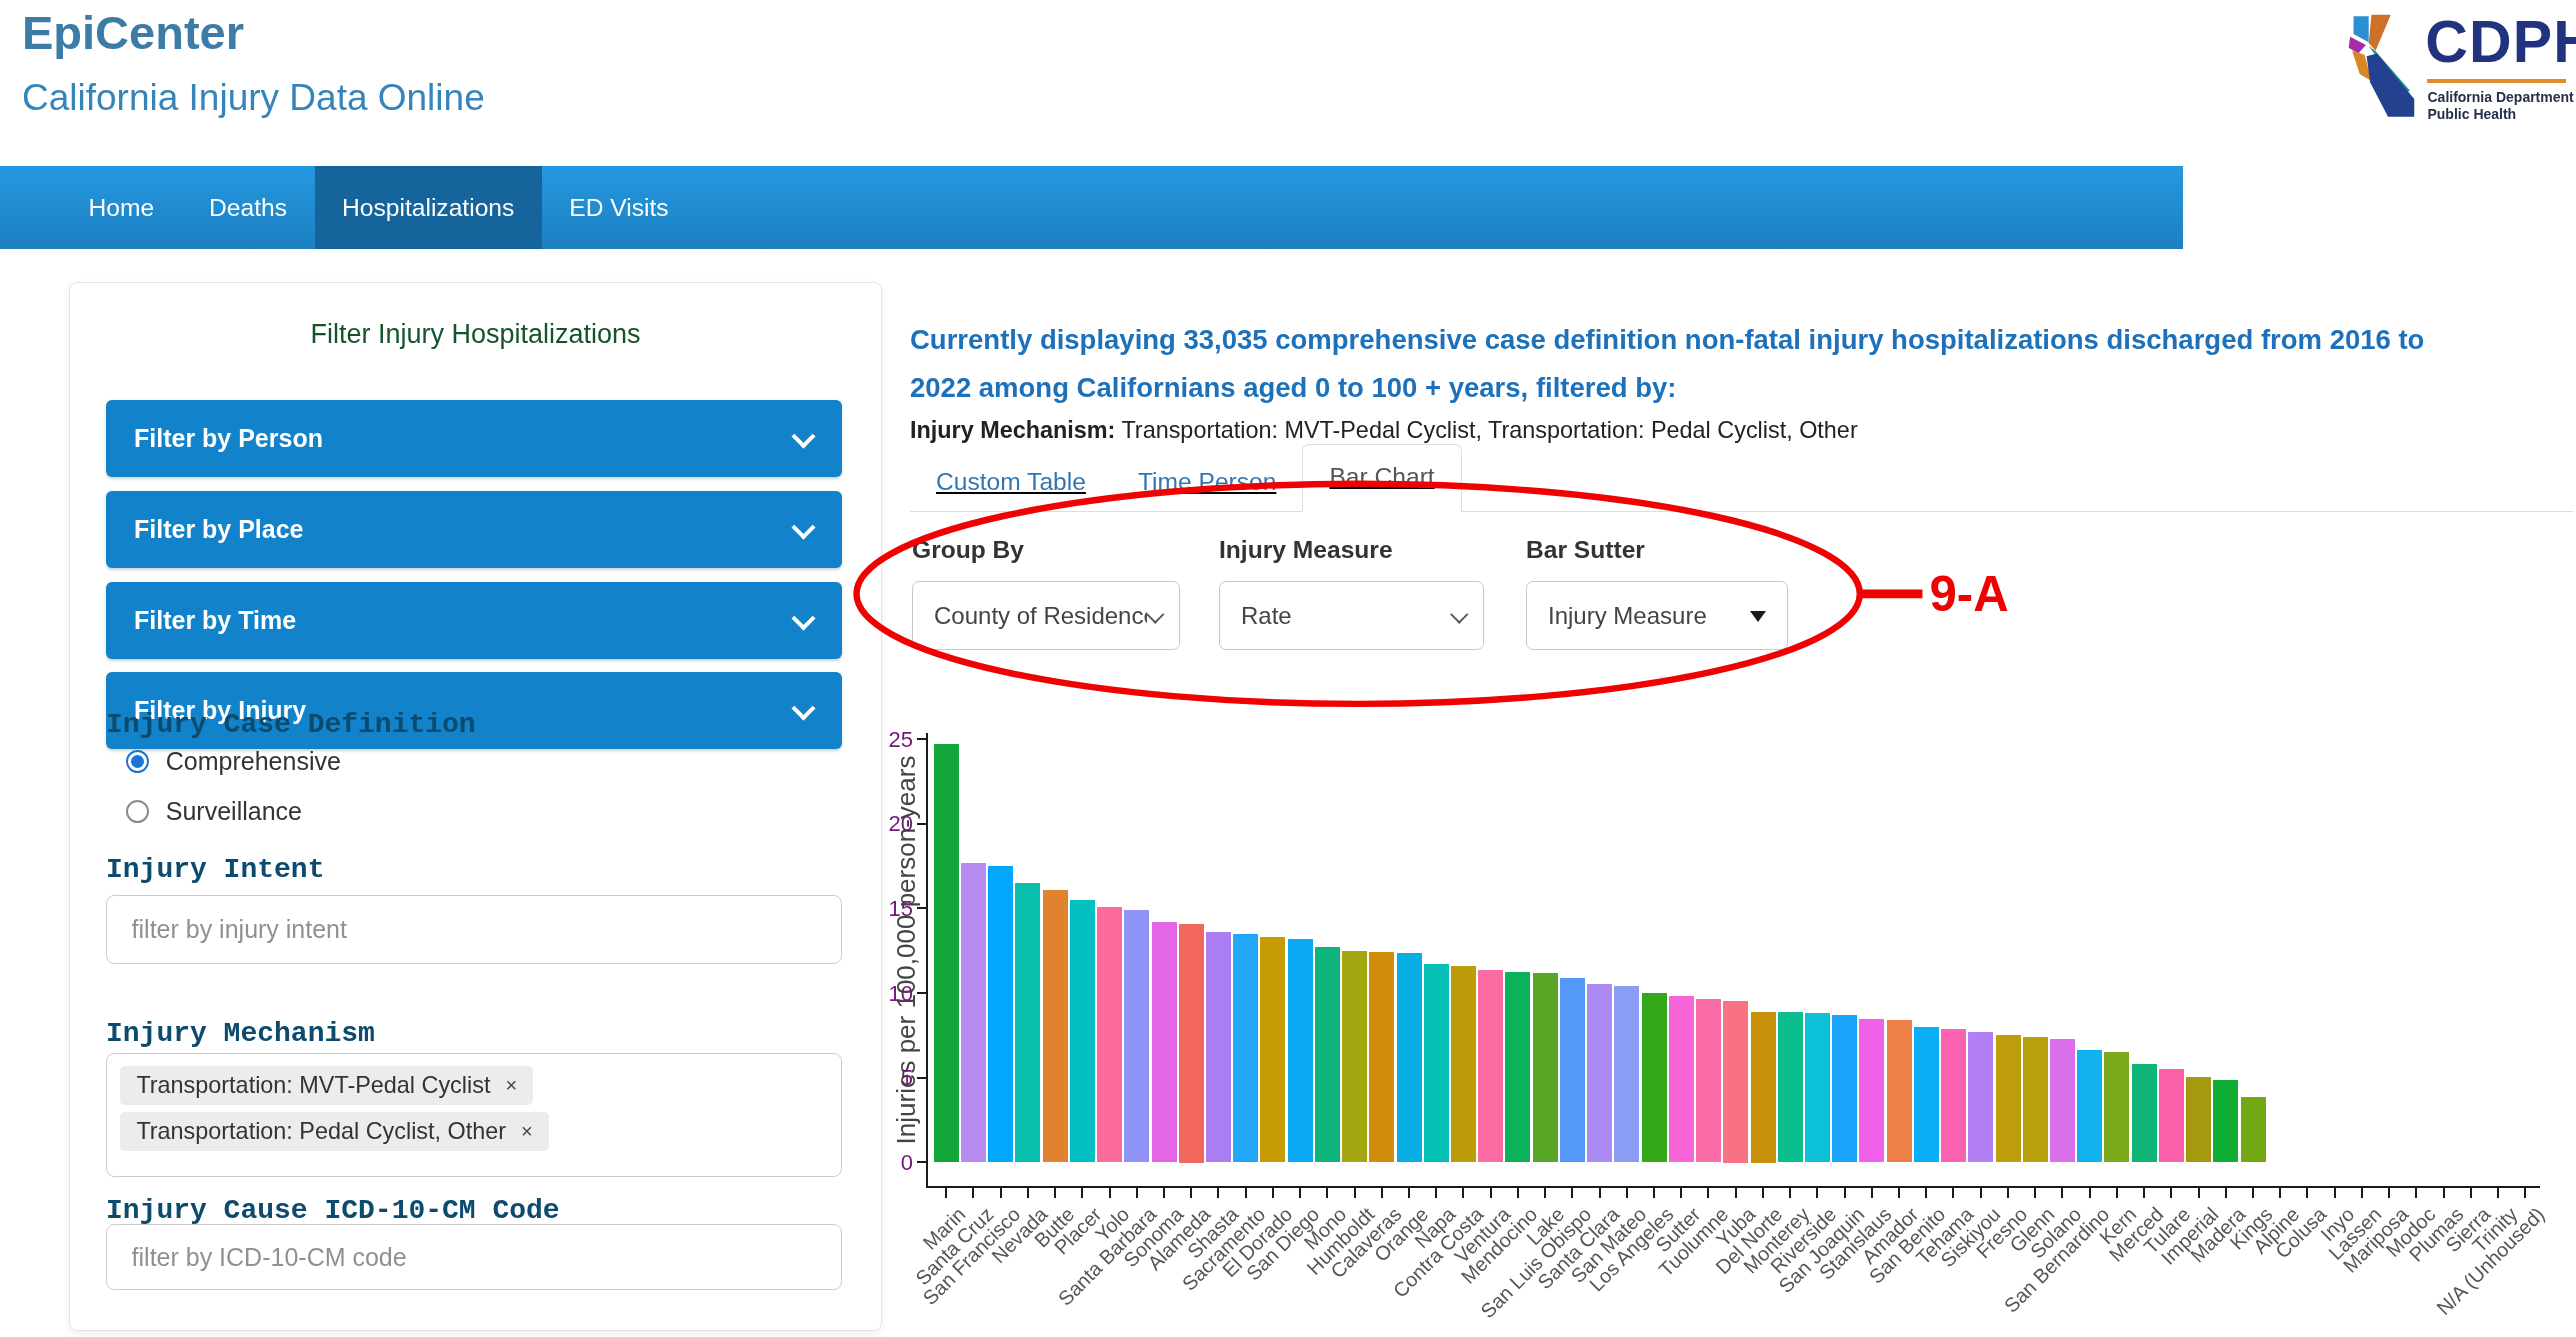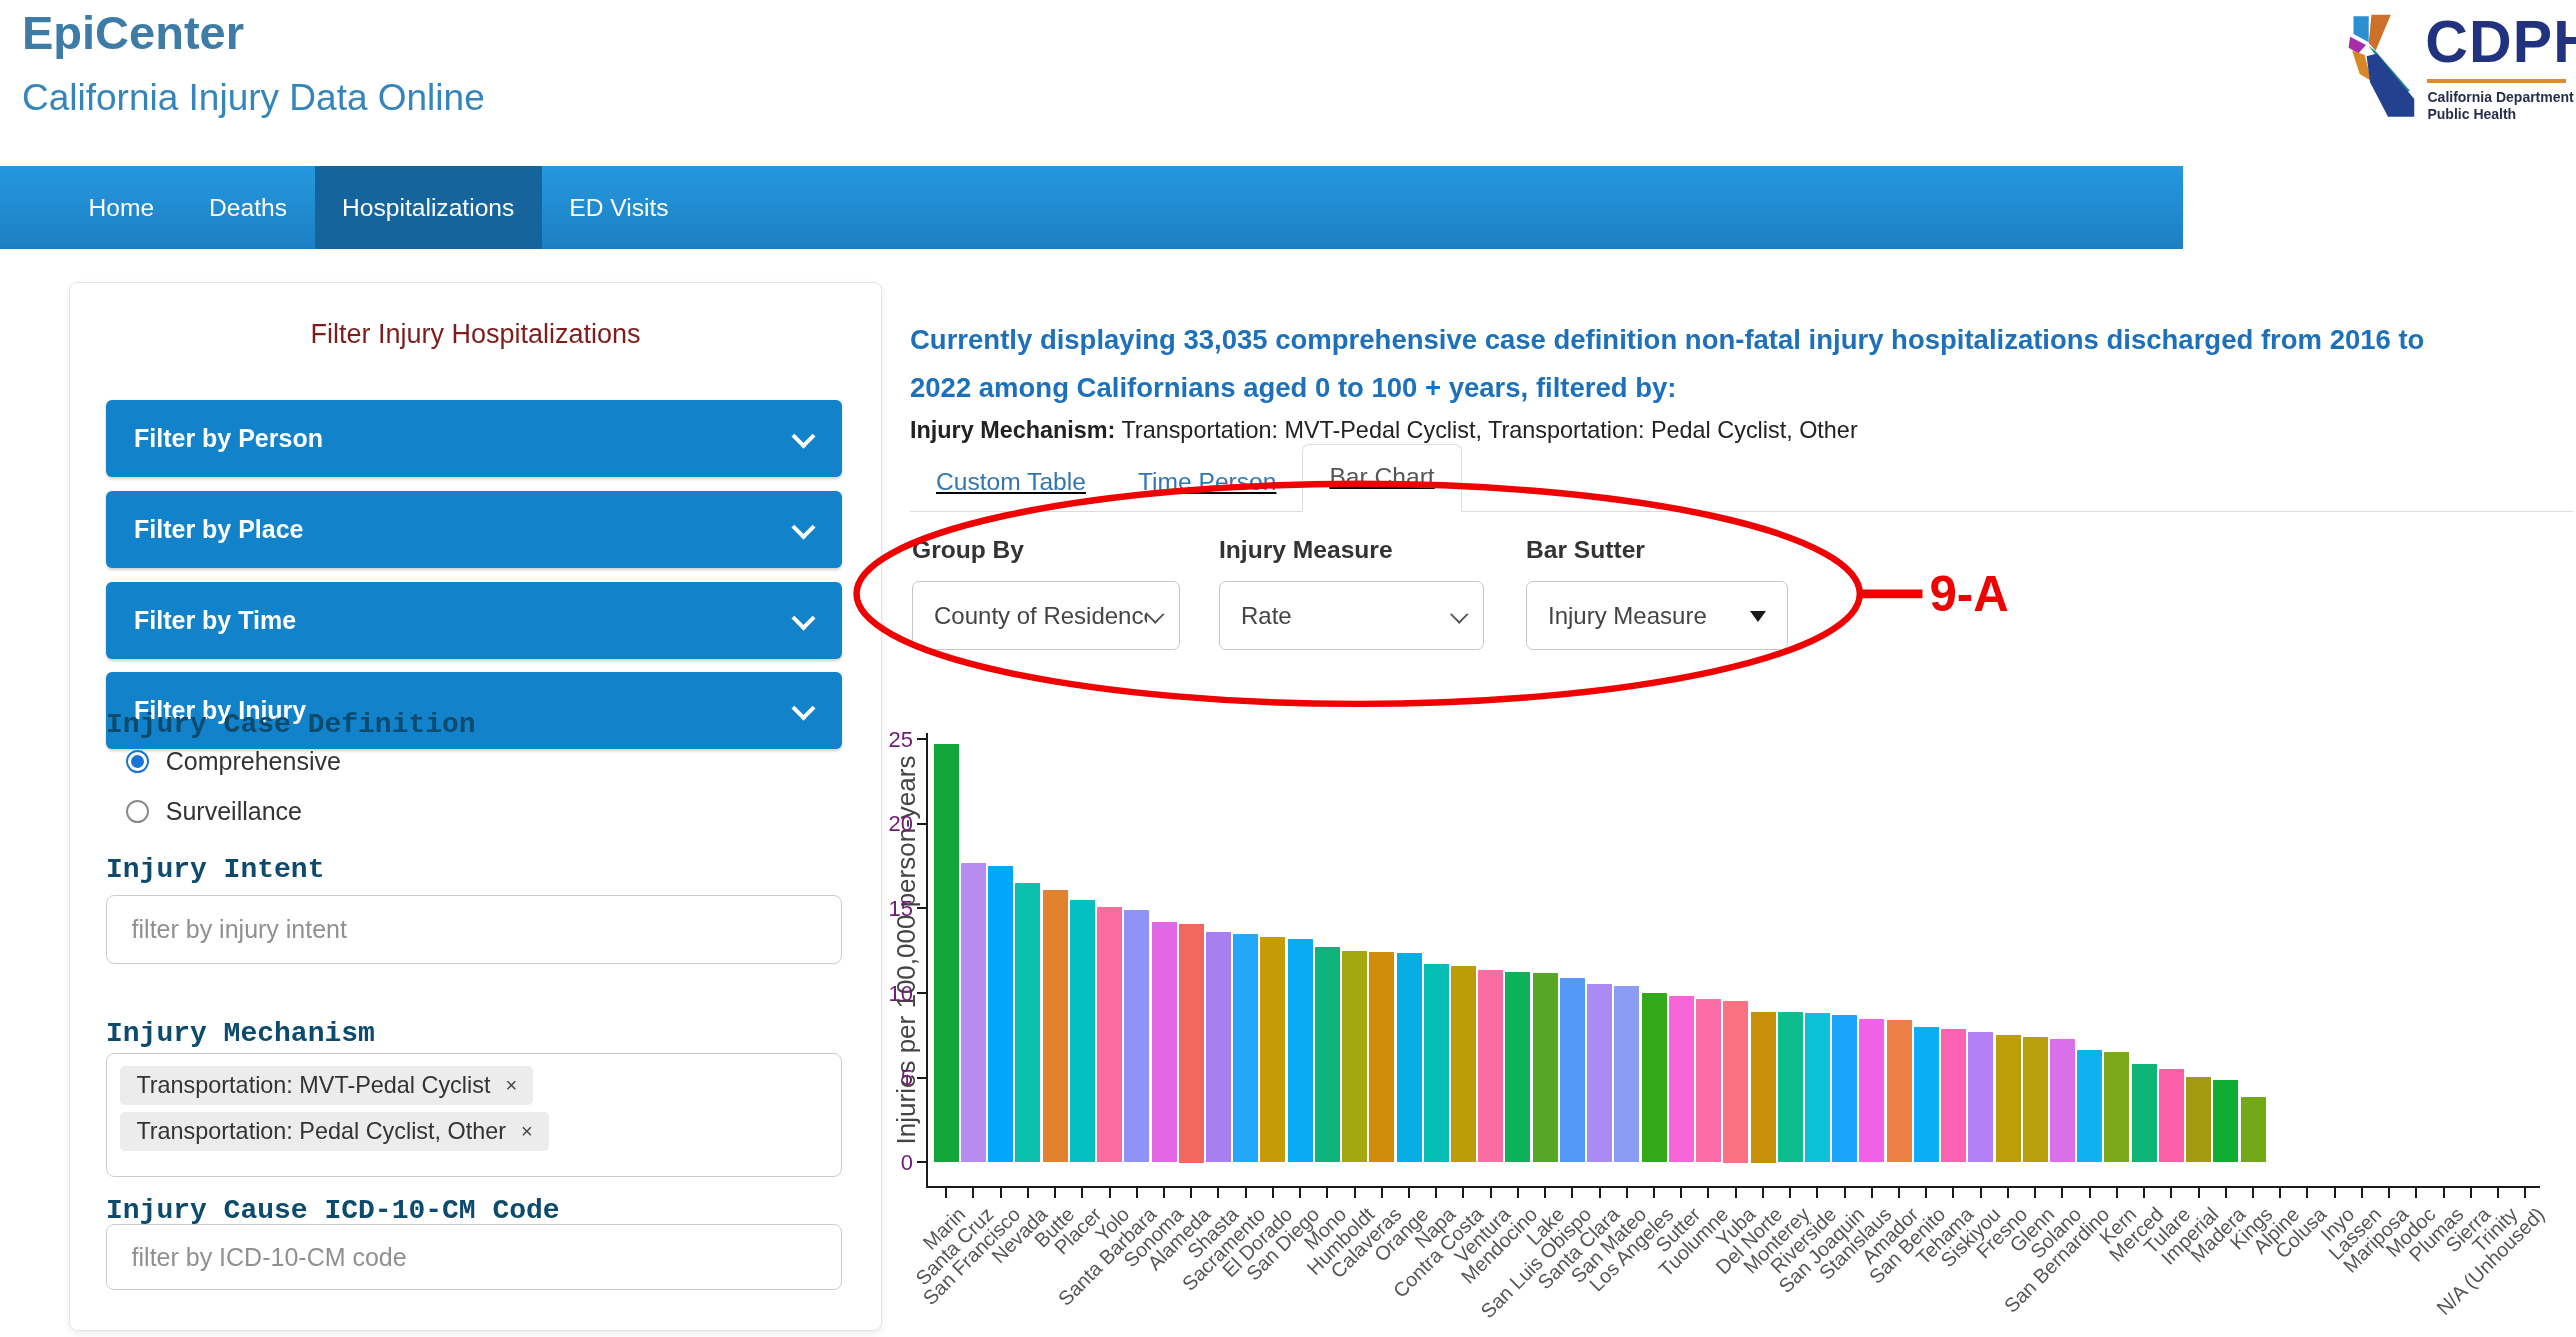--- a/index.html
+++ b/index.html
@@ -16,21 +16,21 @@
   .logo-rule{width:139px;height:4.1px;background:#e08a2e;margin:7px 0 5.9px 2.3px;}
   .logo-dept{font-size:14px;font-weight:bold;color:#272e4c;line-height:1.2;margin-left:2.3px;}
   
   .nav{left:0;top:166px;width:2183px;height:83px;background:linear-gradient(180deg,#2598e0,#1d7fc2);display:flex;}
   .nav-item{height:83px;line-height:83px;padding:0 27.5px;font-size:24.6px;color:#fff;cursor:pointer;}
   .nav-item:first-child{margin-left:61px;}
   .nav-item.active{background:#15649c;}
   
   .sidebar{left:69px;top:282px;width:811px;height:1047px;background:#fff;border:1.2px solid #e3e3e3;
            border-radius:8.2px;box-shadow:0 2.9px 7px rgba(0,0,0,.07);}
-  .sidebar-title{left:0;top:36px;width:100%;text-align:center;font-size:27px;color:#7f1d1d;}
+  .sidebar-title{left:0;top:36px;width:100%;text-align:center;font-size:27px;color:#14532d;}
   .acc{left:36px;width:736px;height:77px;border-radius:5.9px;background:#1283cb;box-shadow:0 1.8px 2.9px rgba(0,0,0,.18);cursor:pointer;}
   .acc-label{position:absolute;left:28px;top:0;height:77px;line-height:77px;font-size:25px;font-weight:bold;color:#fff;}
   .acc-chev{position:absolute;right:30px;top:28px;width:13px;height:13px;border-right:4.1px solid #fff;border-bottom:4.1px solid #fff;transform:rotate(45deg);}
   .sec-label{left:36px;font-size:28px;font-weight:bold;color:#0c4a6e;font-family:Liberation Mono, monospace;}
   .radio-row{left:56px;height:35px;display:flex;align-items:center;cursor:pointer;}
   .radio-circle{width:23.4px;height:23.4px;border-radius:50%;border:2.3px solid #8a8a8a;box-sizing:border-box;background:#fff;flex:none;}
   .radio-circle.sel{border:2.3px solid #1b73d3;position:relative;}
   .radio-circle.sel::after{content:"";position:absolute;left:2.9px;top:2.9px;width:13px;height:13px;border-radius:50%;background:#1b73d3;}
   .radio-label{margin-left:16.4px;font-size:25px;color:#333;}
   .t-input{left:36px;width:736px;border:1.2px solid #cbcbcb;border-radius:8.2px;box-sizing:border-box;

